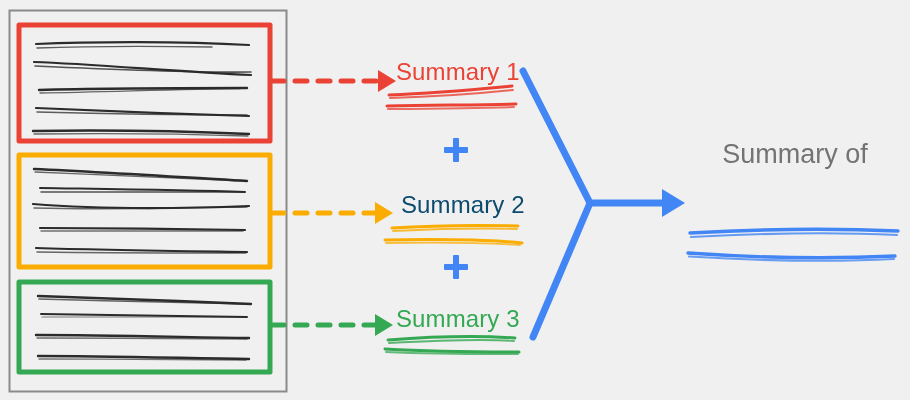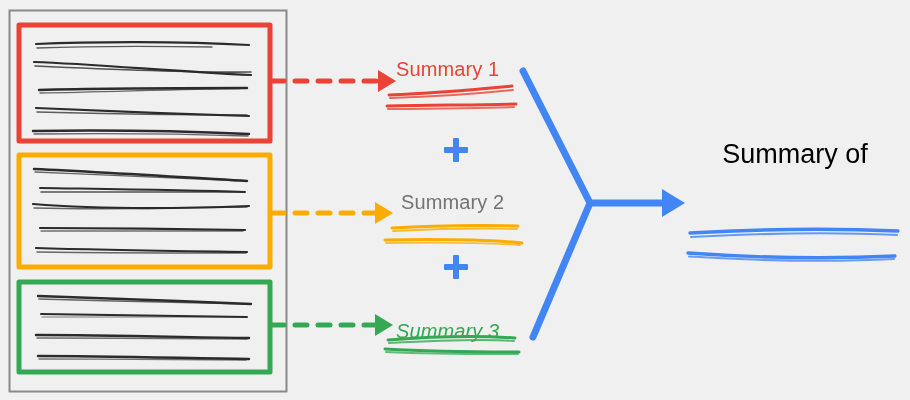--- a/index.html
+++ b/index.html
@@ -27,35 +27,35 @@
     width: 910px;
     height: 400px;
   }
   .lbl {
     position: absolute;
     font-family: "Liberation Sans", sans-serif;
     white-space: nowrap;
     user-select: none;
   }
   .summary-label {
-    font-size: 20px;
+    font-size: 24px;
     font-weight: 400;
     letter-spacing: 0.1px;
   }
   #summary-1-label { left: 396px; top: 58px; color: #ea4335; }
-  #summary-2-label { left: 401px; top: 191px; color: #737373; }
-  #summary-3-label { left: 396px; top: 320px; color: #34a853; font-style: italic; }
+  #summary-2-label { left: 401px; top: 191px; color: #0c4a6e; }
+  #summary-3-label { left: 396px; top: 305px; color: #34a853; }
   #final-label {
     left: 700px;
     top: 136px;
     width: 190px;
     text-align: center;
     font-size: 27px;
     line-height: 36px;
-    color: #000000;
+    color: #737373;
     font-weight: 400;
   }
 </style>
 </head>
 <body>
 
 <div id="stage">
 
   <svg id="canvas" viewBox="0 0 910 400" xmlns="http://www.w3.org/2000/svg">
 

